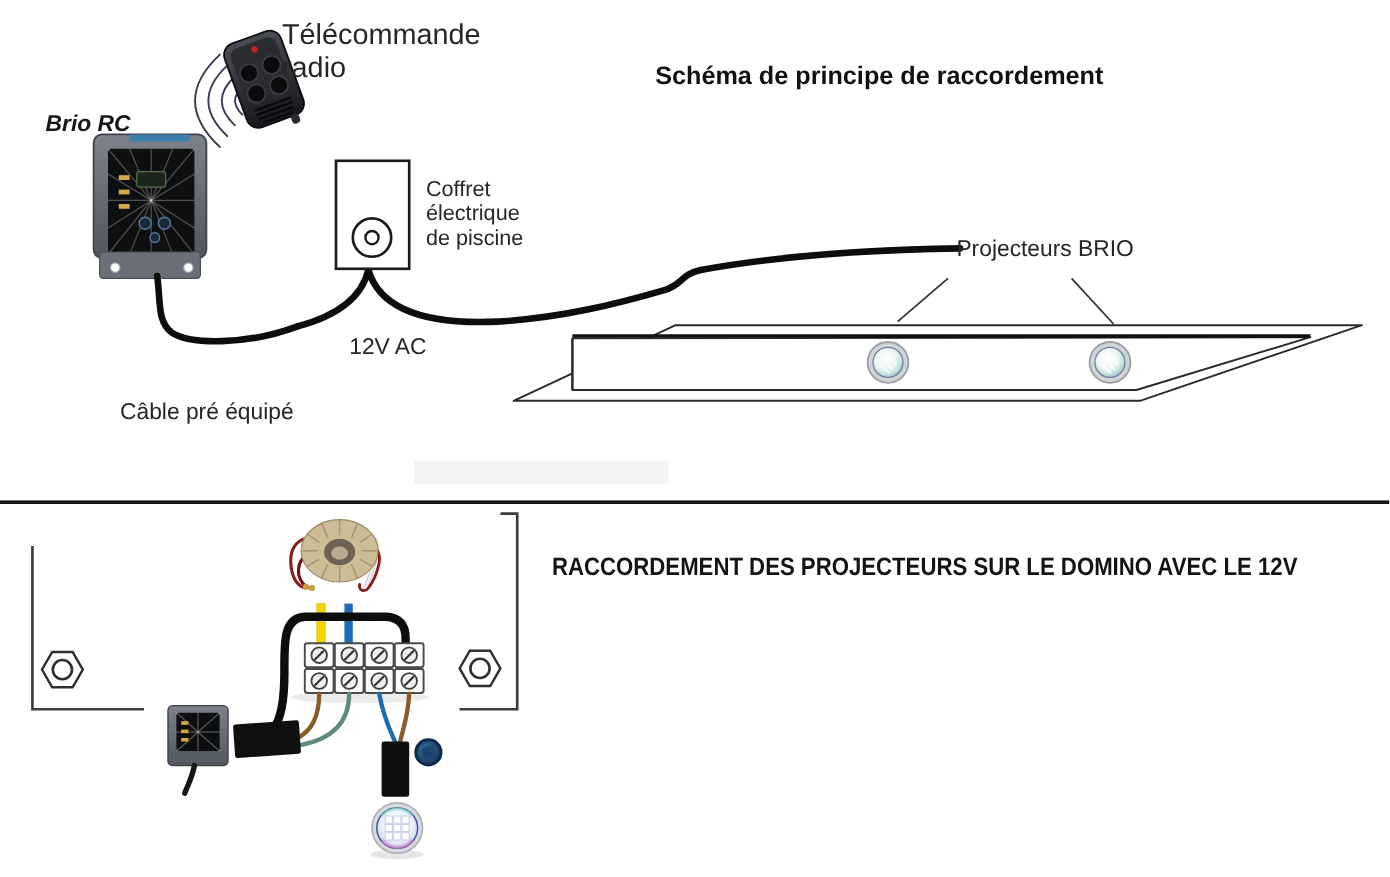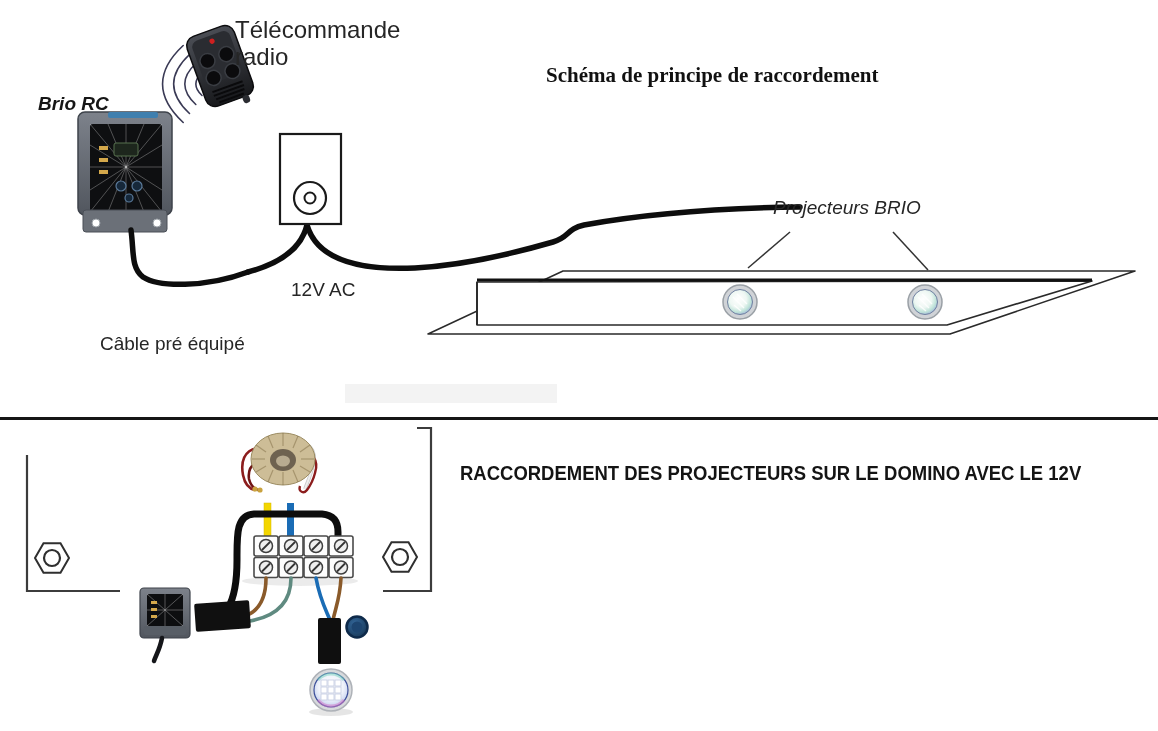--- a/index.html
+++ b/index.html
@@ -293,22 +293,25 @@
           <rect x="335" y="687" width="6" height="6"></rect>
       <rect x="321" y="694" width="6" height="6"></rect>
           <rect x="328" y="694" width="6" height="6"></rect>
           <rect x="335" y="694" width="6" height="6"></rect>
     </g>
     <path d="M 318,700 A 17,17 0 0 0 344,700" fill="none" stroke="rgba(214,120,200,0.55)" stroke-width="3"></path>
     <path d="M 318,680 A 17,17 0 0 1 344,680" fill="none" stroke="rgba(120,214,190,0.5)" stroke-width="3"></path>
   </g>
 </svg>
 
-<div class="lbl t-title" style="left:546px;top:64px;font-family:Liberation Serif, serif;">Schéma de principe de raccordement</div>
+<div class="lbl t-title" style="left:546px;top:52px;">Schéma de principe de raccordement</div>
 <div class="lbl t-reg" style="left:235px;top:16px;font-size:24px;">Télécommande
 radio</div>
 <div class="lbl t-bold" style="left:38px;top:93px;font-style:italic;">Brio RC</div>
+<div class="lbl t-reg" style="left:355px;top:147px;font-size:18px;">Coffret
+électrique
+de piscine</div>
 <div class="lbl t-reg" style="left:291px;top:279px;">12V AC</div>
 <div class="lbl t-reg" style="left:100px;top:301px;margin-top:32px;">Câble pré équipé</div>
-<div class="lbl t-reg" style="left:773px;top:197px;font-style:italic;">Projecteurs BRIO</div>
+<div class="lbl t-reg" style="left:797px;top:197px;">Projecteurs BRIO</div>
 <div class="lbl t-caption" style="left:460px;top:461px;">RACCORDEMENT DES PROJECTEURS SUR LE DOMINO AVEC LE 12V</div>
 
 </div>
 
 </body></html>

